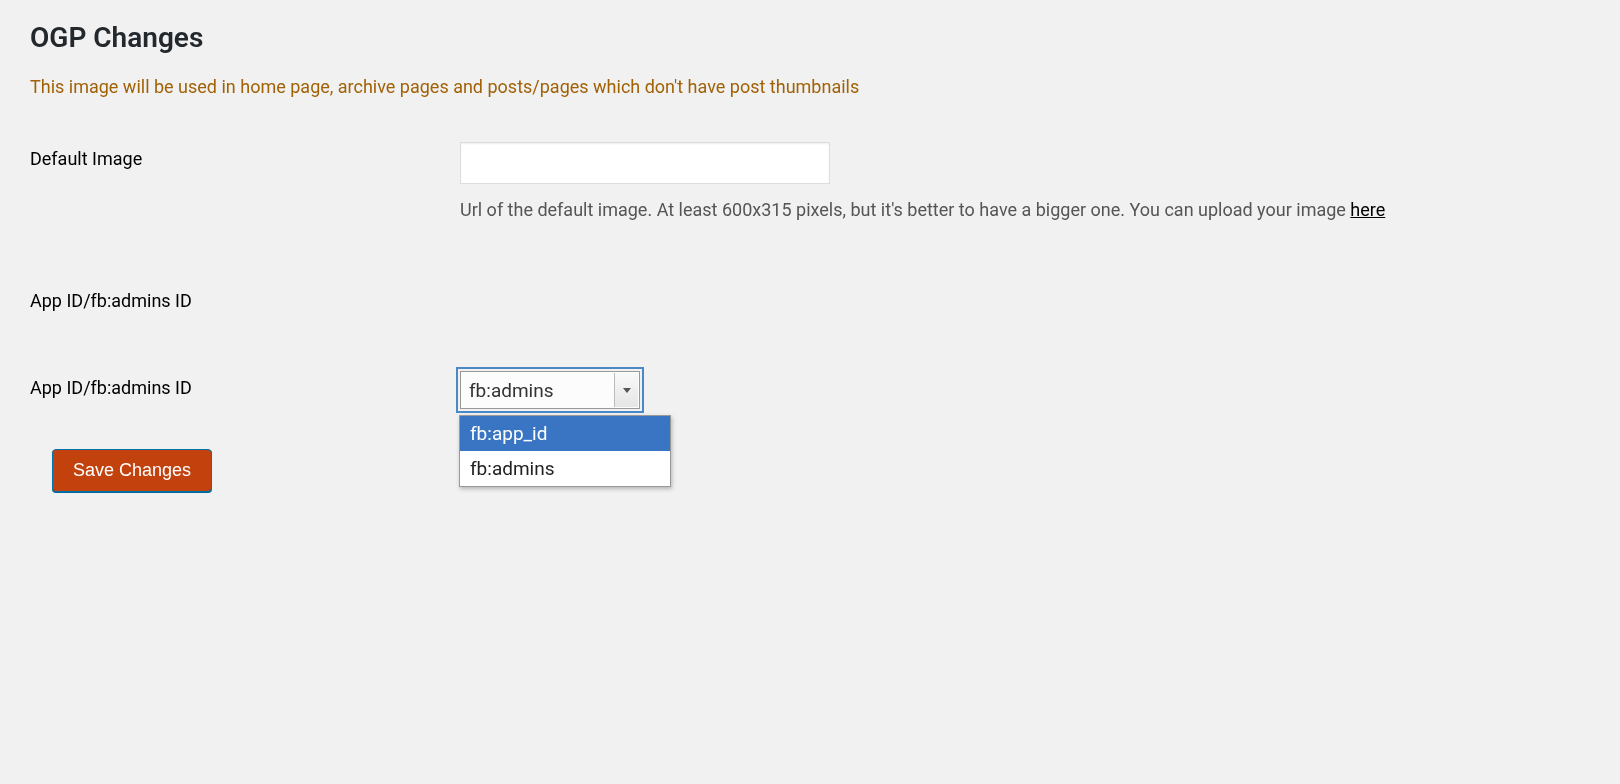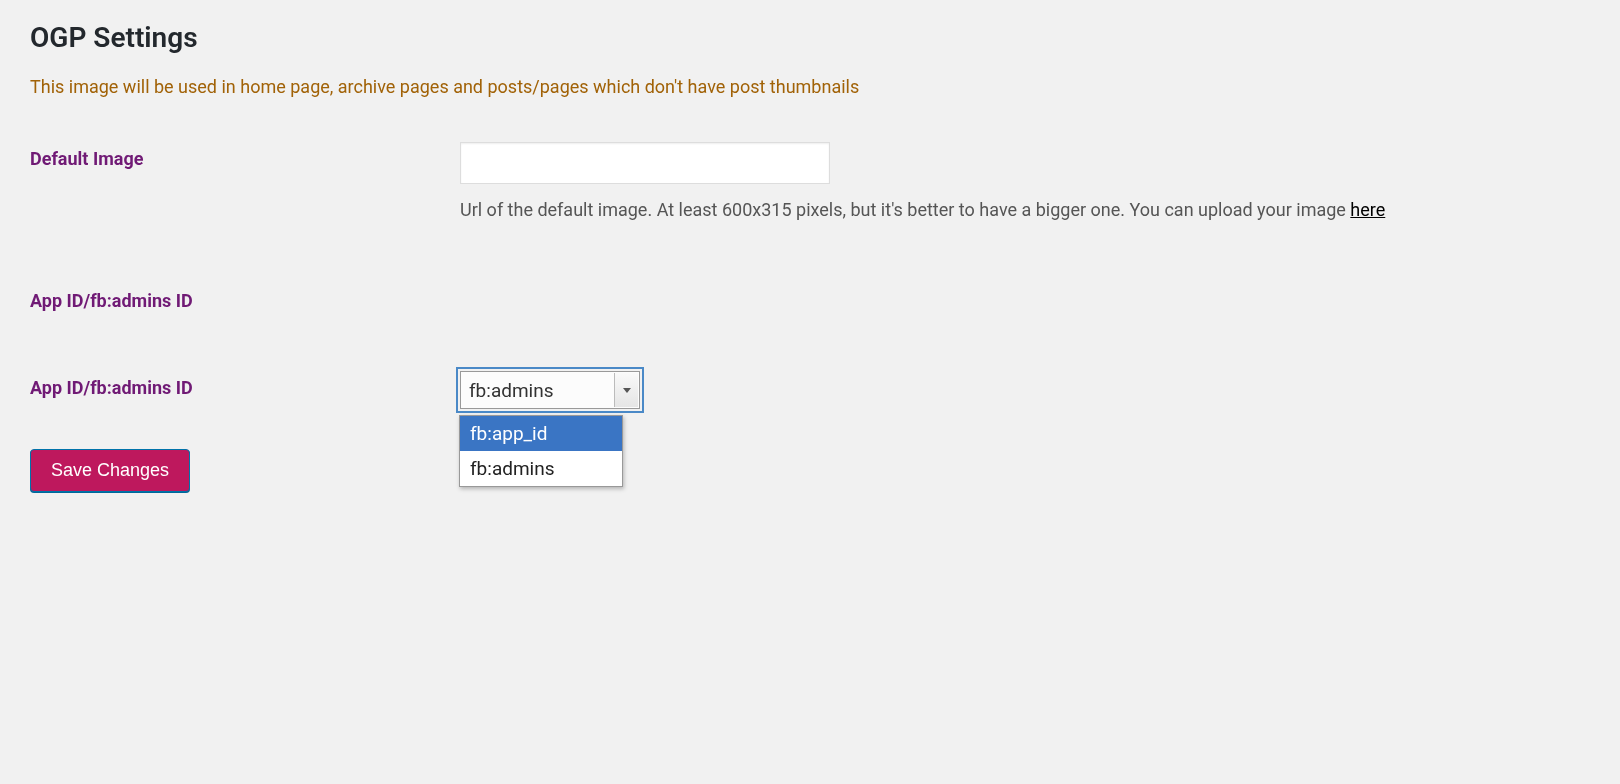--- a/index.html
+++ b/index.html
@@ -26,23 +26,23 @@
       display: flex;
       align-items: flex-start;
       margin-bottom: 60px;
     }
     .form-row.dropdown-row {
       margin-bottom: 40px;
     }
     .form-label {
       width: 430px;
       flex-shrink: 0;
-      font-weight: 700;
+      font-weight: 400;
       font-size: 18px;
-      color: #701a75;
+      color: #000000;
       padding-top: 6px;
     }
     .form-control-wrap {
       flex: 1;
     }
     input[type="text"] {
       width: 370px;
       height: 42px;
       background: #fff;
       border: 1px solid #ddd;
@@ -97,53 +97,54 @@
       width: 0;
       height: 0;
       border-left: 4px solid transparent;
       border-right: 4px solid transparent;
       border-top: 5px solid #555;
     }
     .dropdown-list {
       position: absolute;
       top: 44px;
       left: -1px;
-      width: 164px;
+      width: 212px;
       background: #fff;
       border: 1px solid #999;
       box-shadow: 1px 2px 4px rgba(0,0,0,0.25);
       z-index: 10;
     }
     .dropdown-item {
       padding: 6px 10px;
       font-size: 19px;
       color: #222;
       cursor: pointer;
     }
     .dropdown-item.highlighted {
       background: #3a75c4;
       color: #fff;
     }
     .save-button {
-      background: #be185d;
+      background: #c2410c;
       border: 1px solid #0073aa;
       border-radius: 4px;
       color: #fff;
       font-size: 18px;
       padding: 10px 20px;
       cursor: pointer;
       box-shadow: 0 1px 0 #006799;
+      margin-left: 22px;
     }
   </style>
 </head>
 <body>
 
 
 
-<h1>OGP Settings</h1>
+<h1>OGP Changes</h1>
 
 <p class="description-main">This image will be used in home page, archive pages and posts/pages which don't have post thumbnails</p>
 
 <div class="form-row">
   <div class="form-label">Default Image</div>
   <div class="form-control-wrap">
     <input type="text" value="" style="">
     <p class="help-text">
       <span>Url of the default image. At least 600x315 pixels, but it's better to have a bigger one. You can upload your image </span><a href="#">here</a>
     </p>

